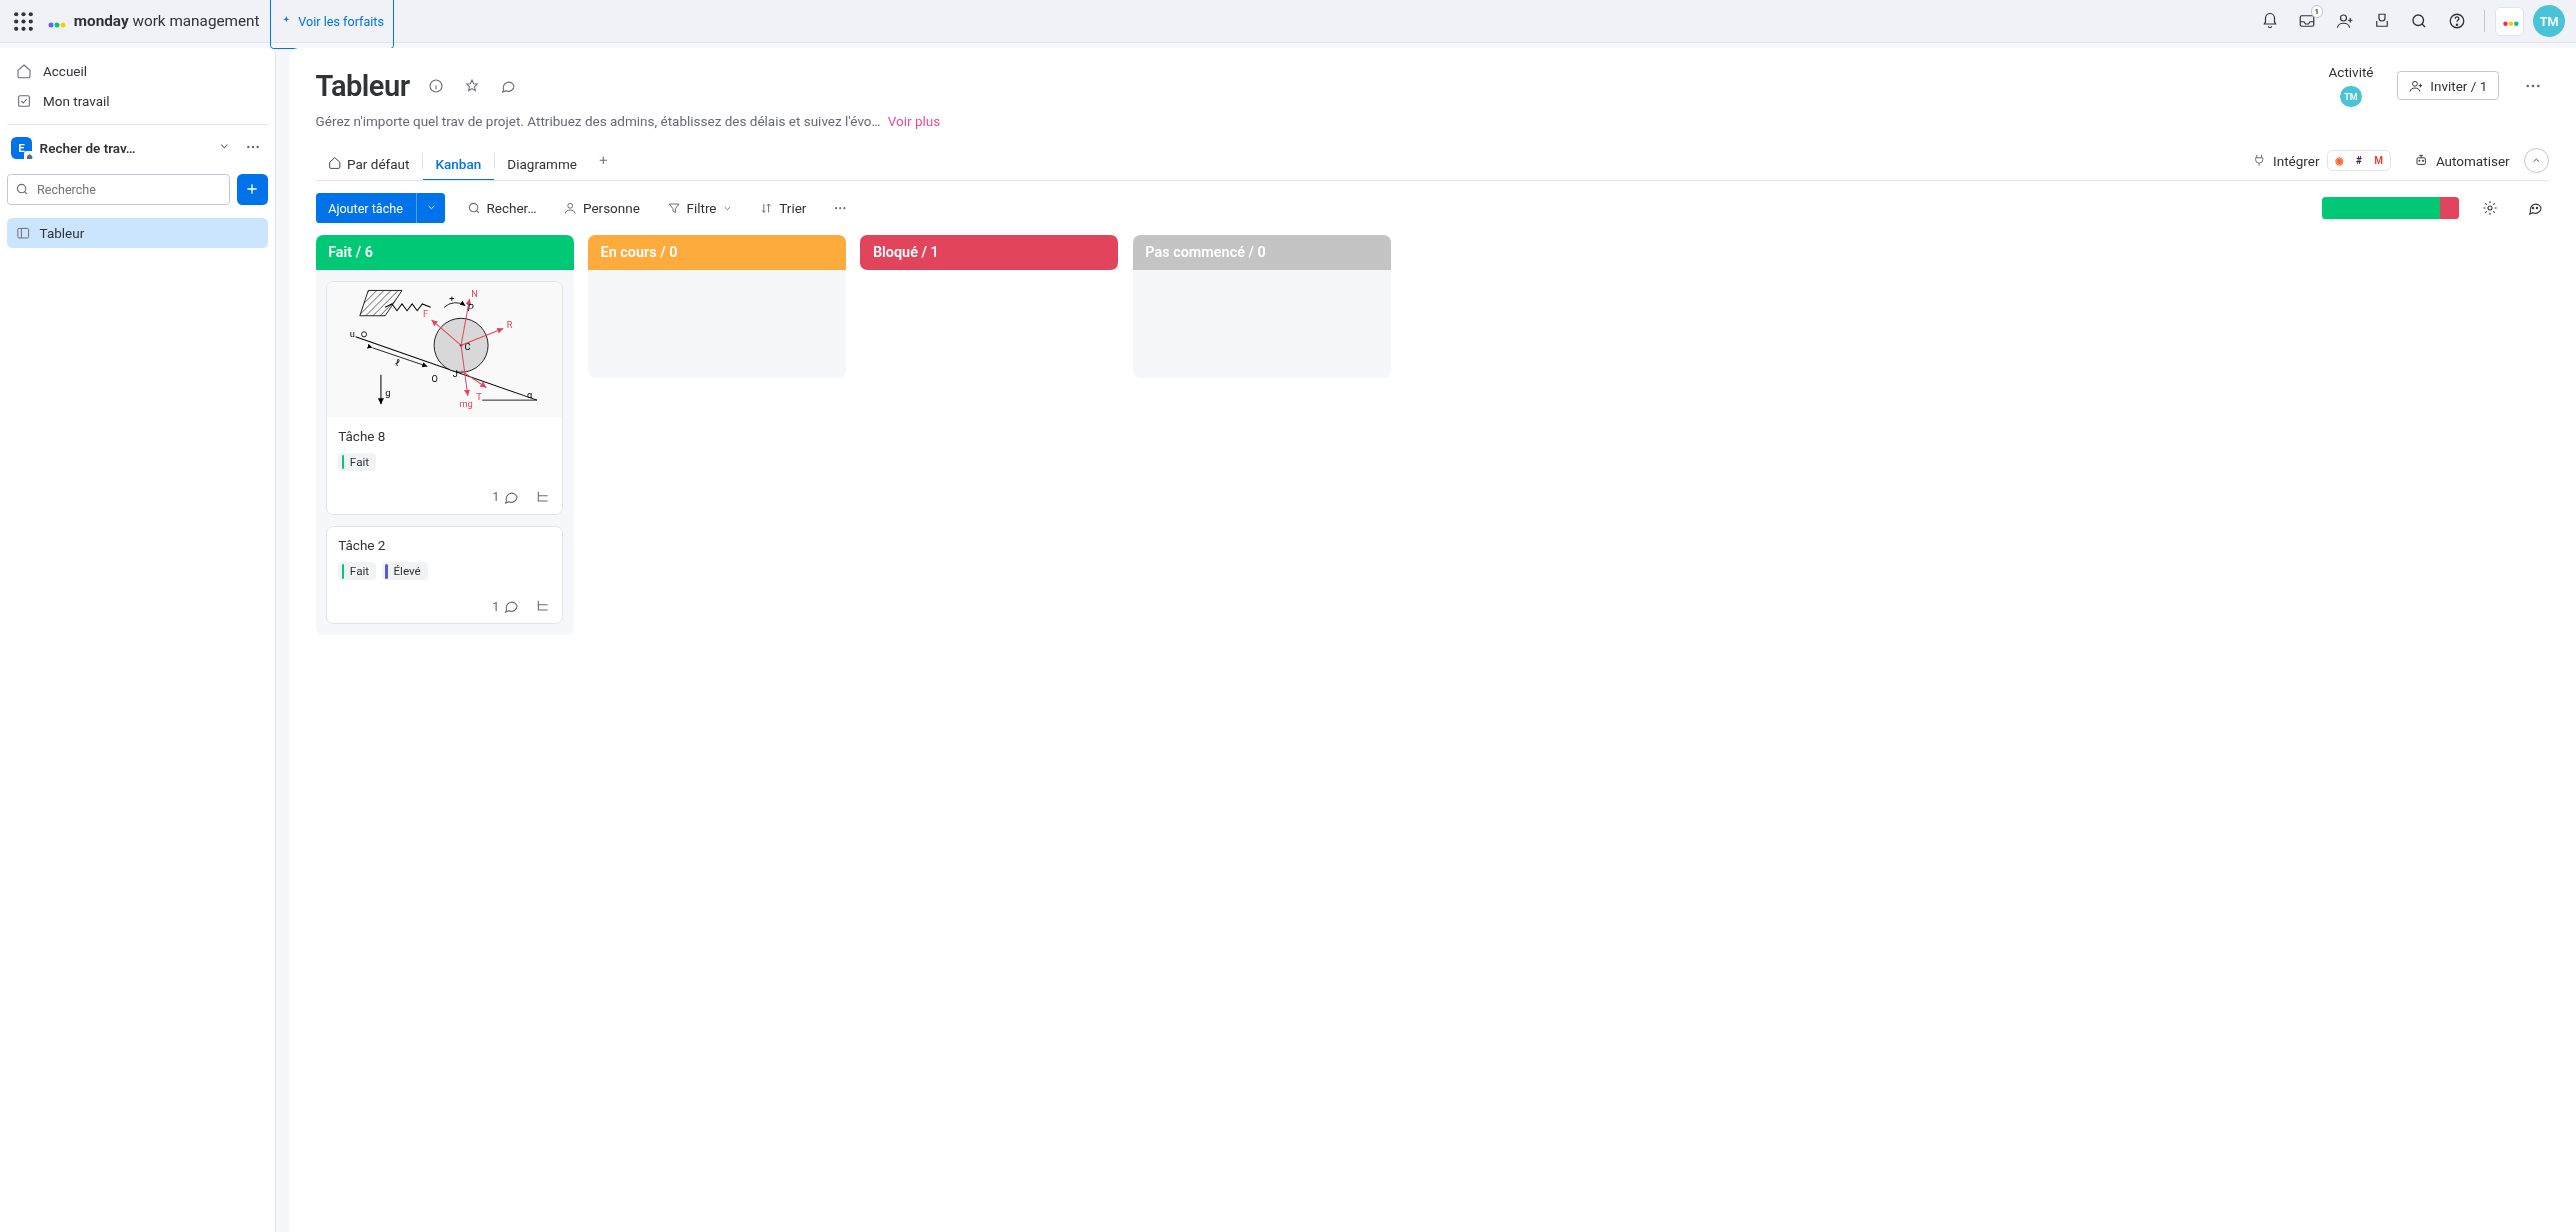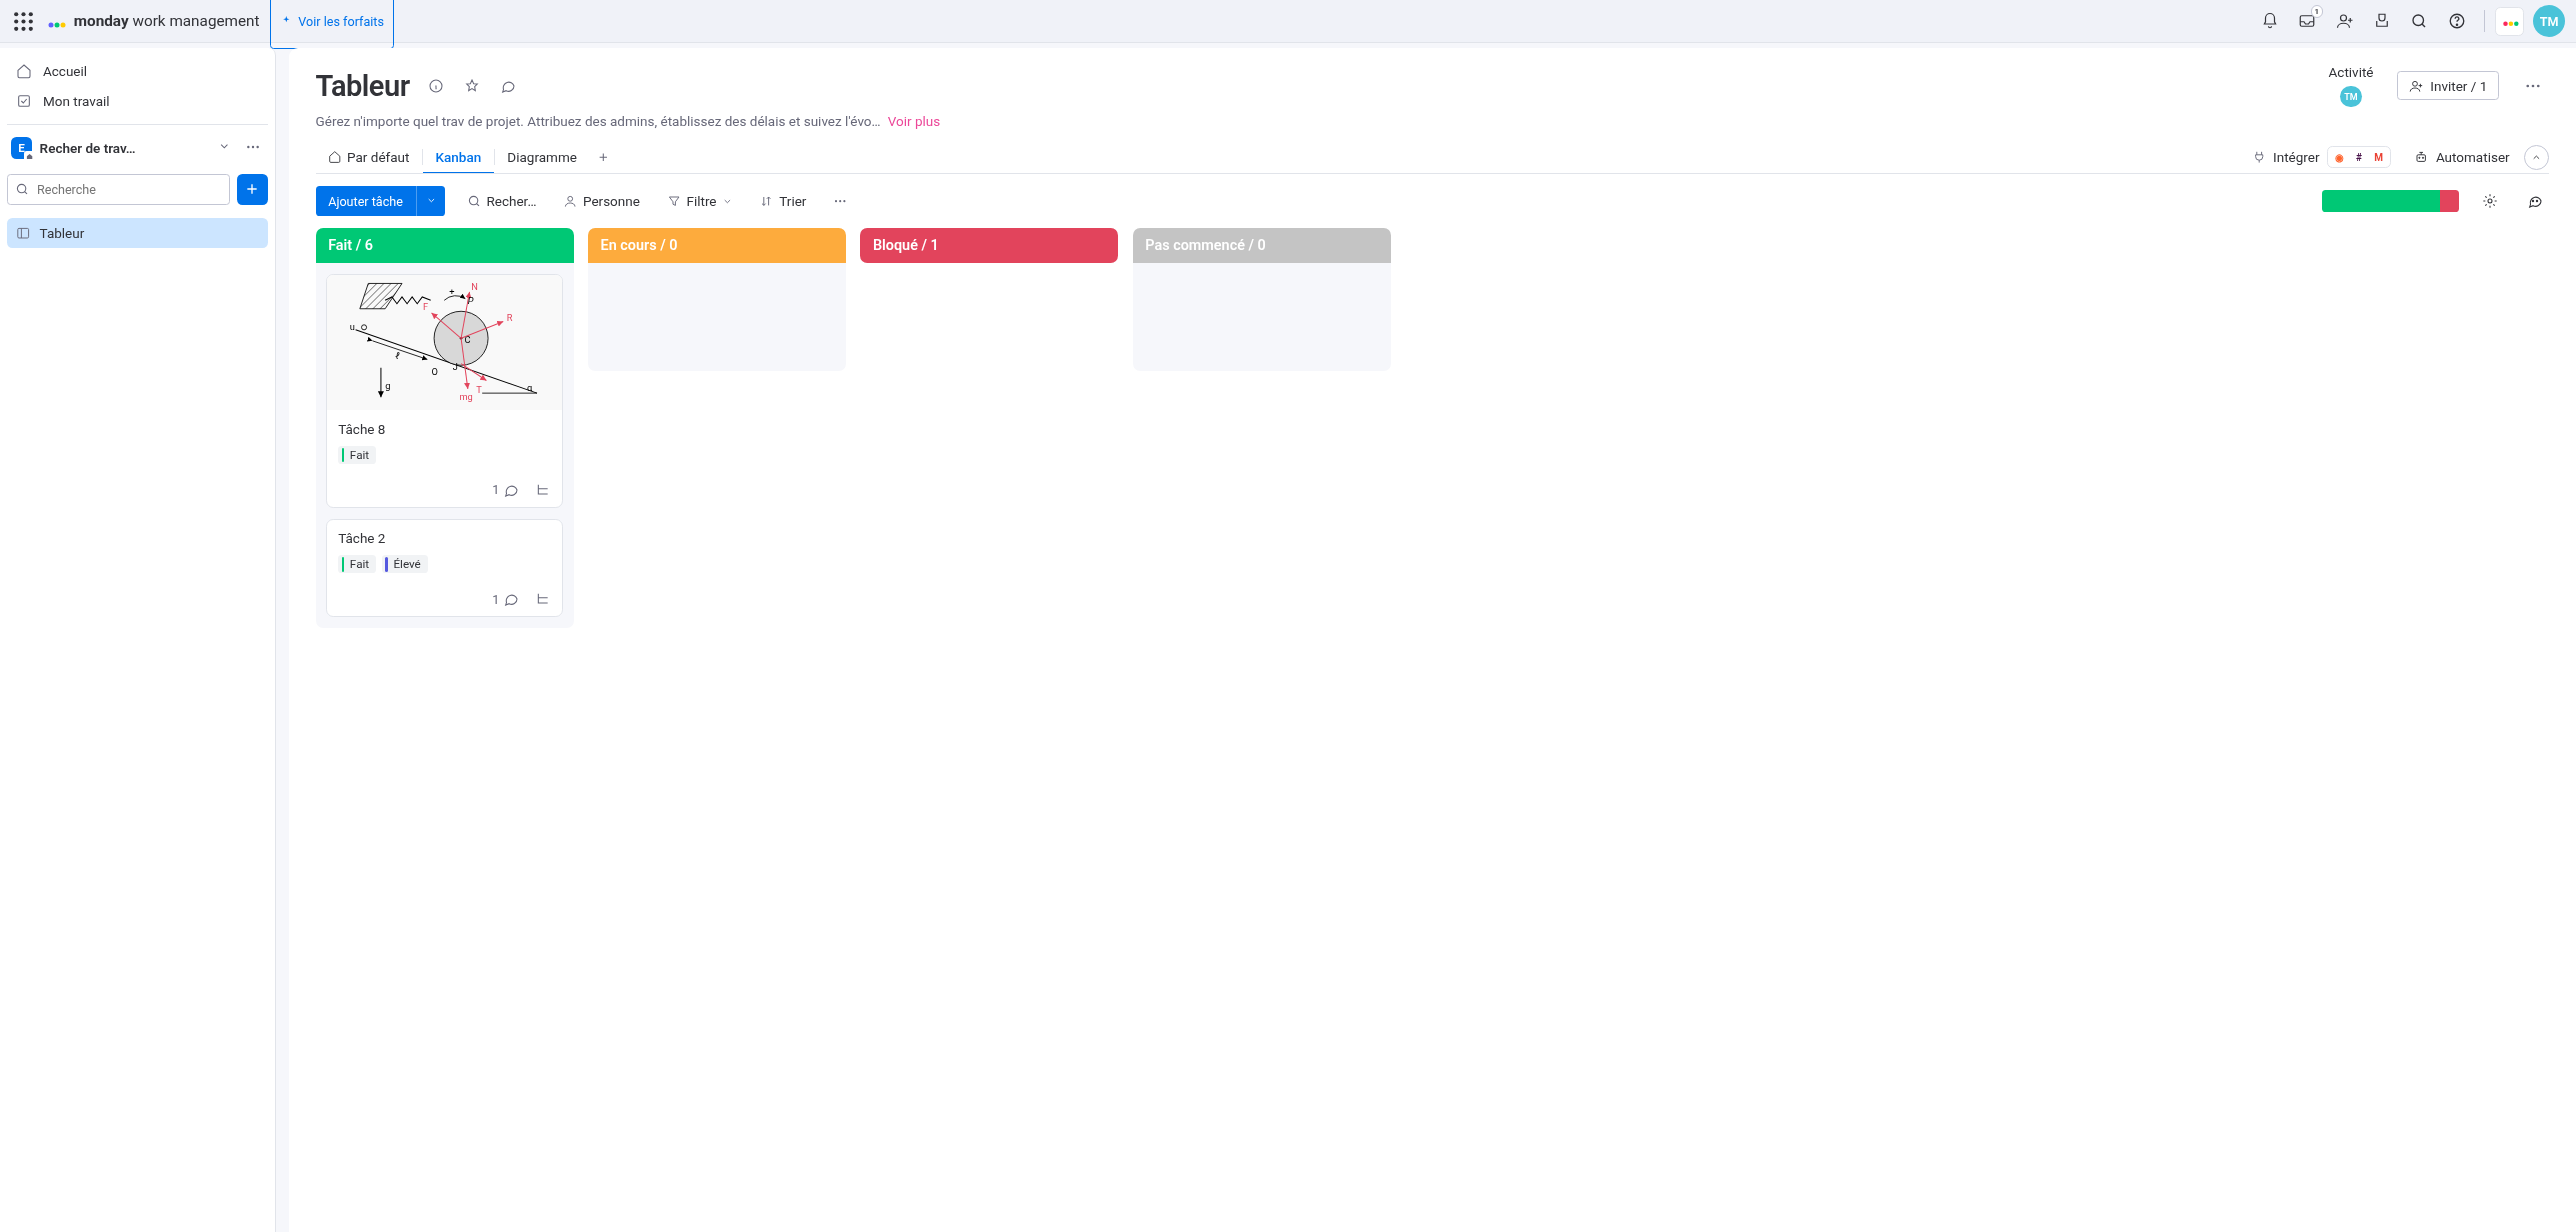--- a/index.html
+++ b/index.html
@@ -57,21 +57,21 @@
 .title-spacer{flex:1;}
 .activity{display:flex;align-items:center;gap:5.4px;font-size:13.5px;cursor:pointer;flex-direction:column;}
 .activity .mini-avatar{width:21.6px;height:21.6px;border-radius:50%;background:#4ac3d9;color:#fff;display:flex;align-items:center;justify-content:center;font-size:9px;font-weight:600;}
 .invite-btn{display:flex;align-items:center;gap:7.2px;border:0.9px solid #c3c6d4;padding:5.4px 10.8px;border-radius:3.6px;font-size:13.5px;cursor:pointer;margin-left:10.8px;}
 .invite-btn svg{width:14.4px;height:14.4px;}
 .dots-btn{width:32px;height:32px;display:flex;align-items:center;justify-content:center;cursor:pointer;border-radius:3.6px;margin-left:5.4px;}
 .subtitle-row{margin-top:5.4px;font-size:13.5px;color:#676879;display:flex;align-items:center;gap:7.2px;}
 .see-more{color:#ec4899;cursor:pointer;}
 
 .tabs-row{display:flex;align-items:center;margin-top:12.6px;border-bottom:0.9px solid #e1e4ea;}
-.tab{display:flex;align-items:center;gap:5.4px;padding:7.2px 12.6px;cursor:pointer;color:#323338;font-size:13.5px;border-bottom:1.8px solid transparent;}
+.tab{display:flex;align-items:flex-start;gap:5.4px;padding:7.2px 12.6px;cursor:pointer;color:#323338;font-size:13.5px;border-bottom:1.8px solid transparent;margin-top:7px;}
 .tab svg{width:13.5px;height:13.5px;}
 .tab.active{border-bottom-color:#0073ea;color:#0073ea;font-weight:500;}
 .tab-sep{width:0.9px;height:16px;background:#e1e4ea;}
 .tab-add{width:27px;height:27px;display:flex;align-items:center;justify-content:center;color:#676879;cursor:pointer;border-radius:3.6px;}
 .tabs-spacer{flex:1;}
 .integrate-chip{display:flex;align-items:center;gap:7.2px;color:#323338;font-size:13.5px;cursor:pointer;margin-right:7.2px;justify-content:space-between;}
 .integrate-chip svg.lead{width:14.4px;height:14.4px;color:#676879;}
 .int-icons{display:flex;align-items:center;gap:3.6px;border:0.9px solid #e1e4ea;border-radius:5.4px;padding:1.8px 3.6px;}
 .int-icons .ii{width:16px;height:16px;display:flex;align-items:center;justify-content:center;font-size:10px;font-weight:700;}
 .automate{display:flex;align-items:center;gap:7.2px;font-size:13.5px;cursor:pointer;margin:0 7.2px 0 16px;}

